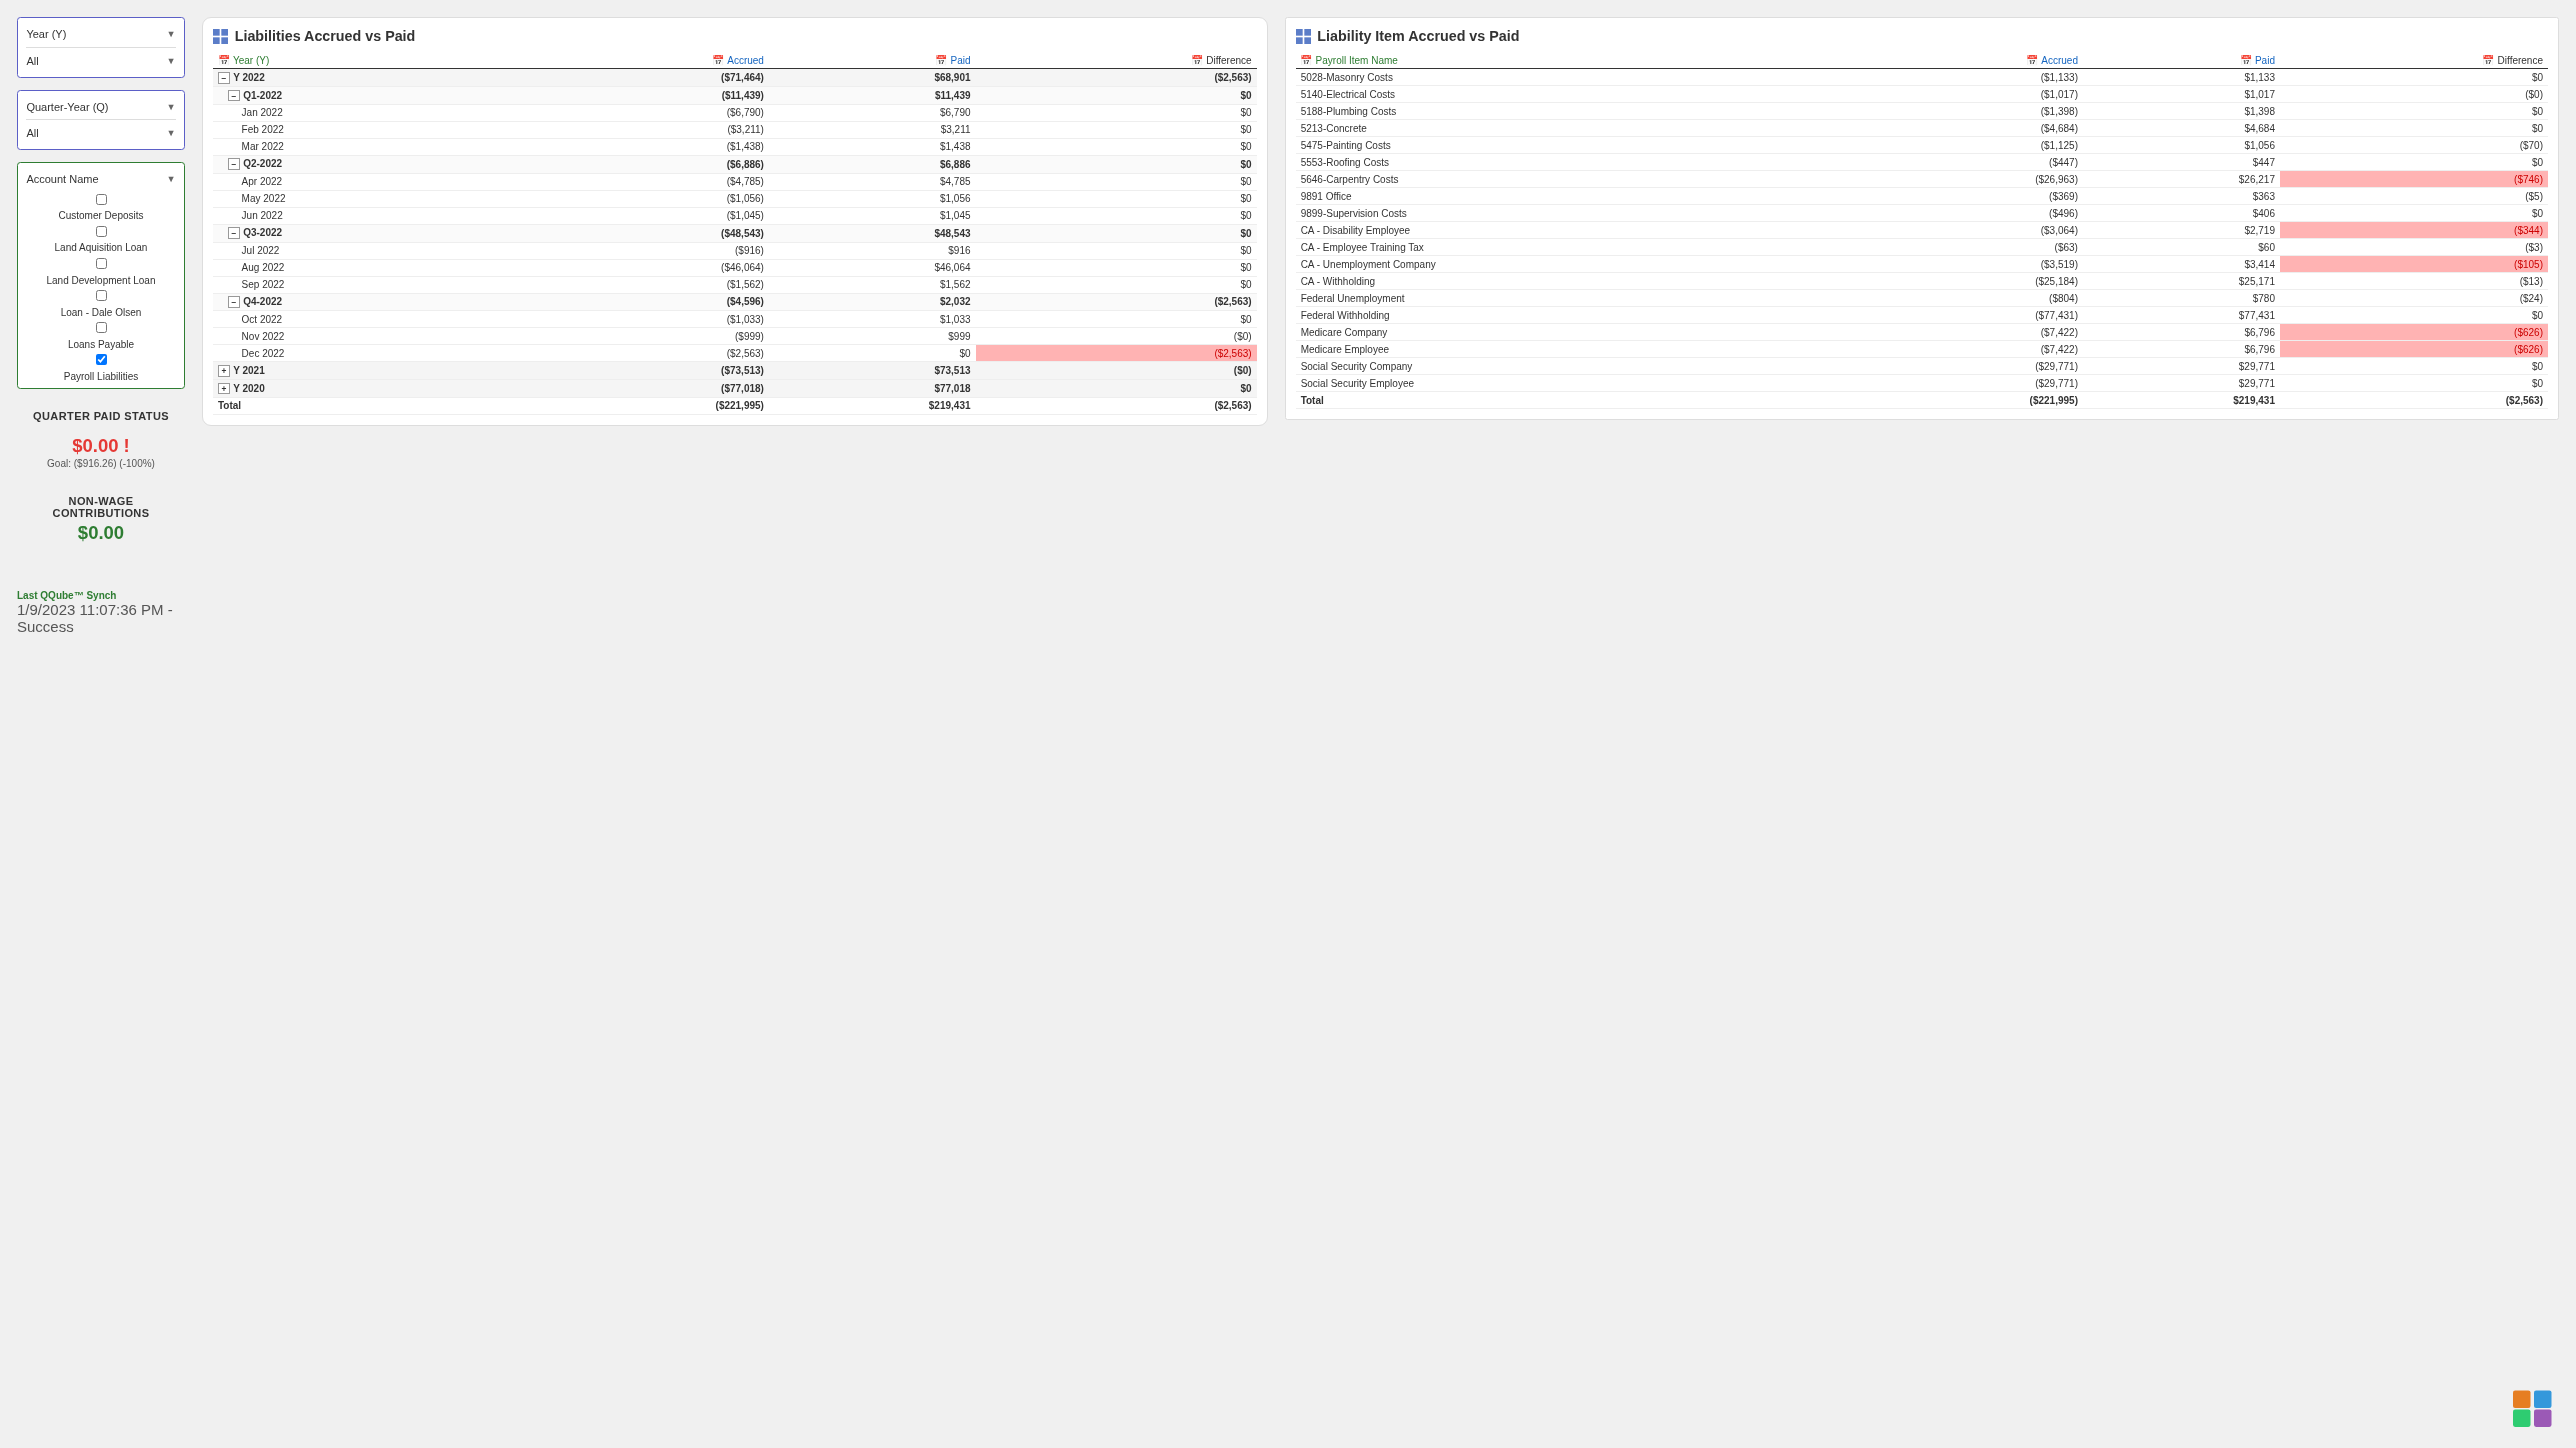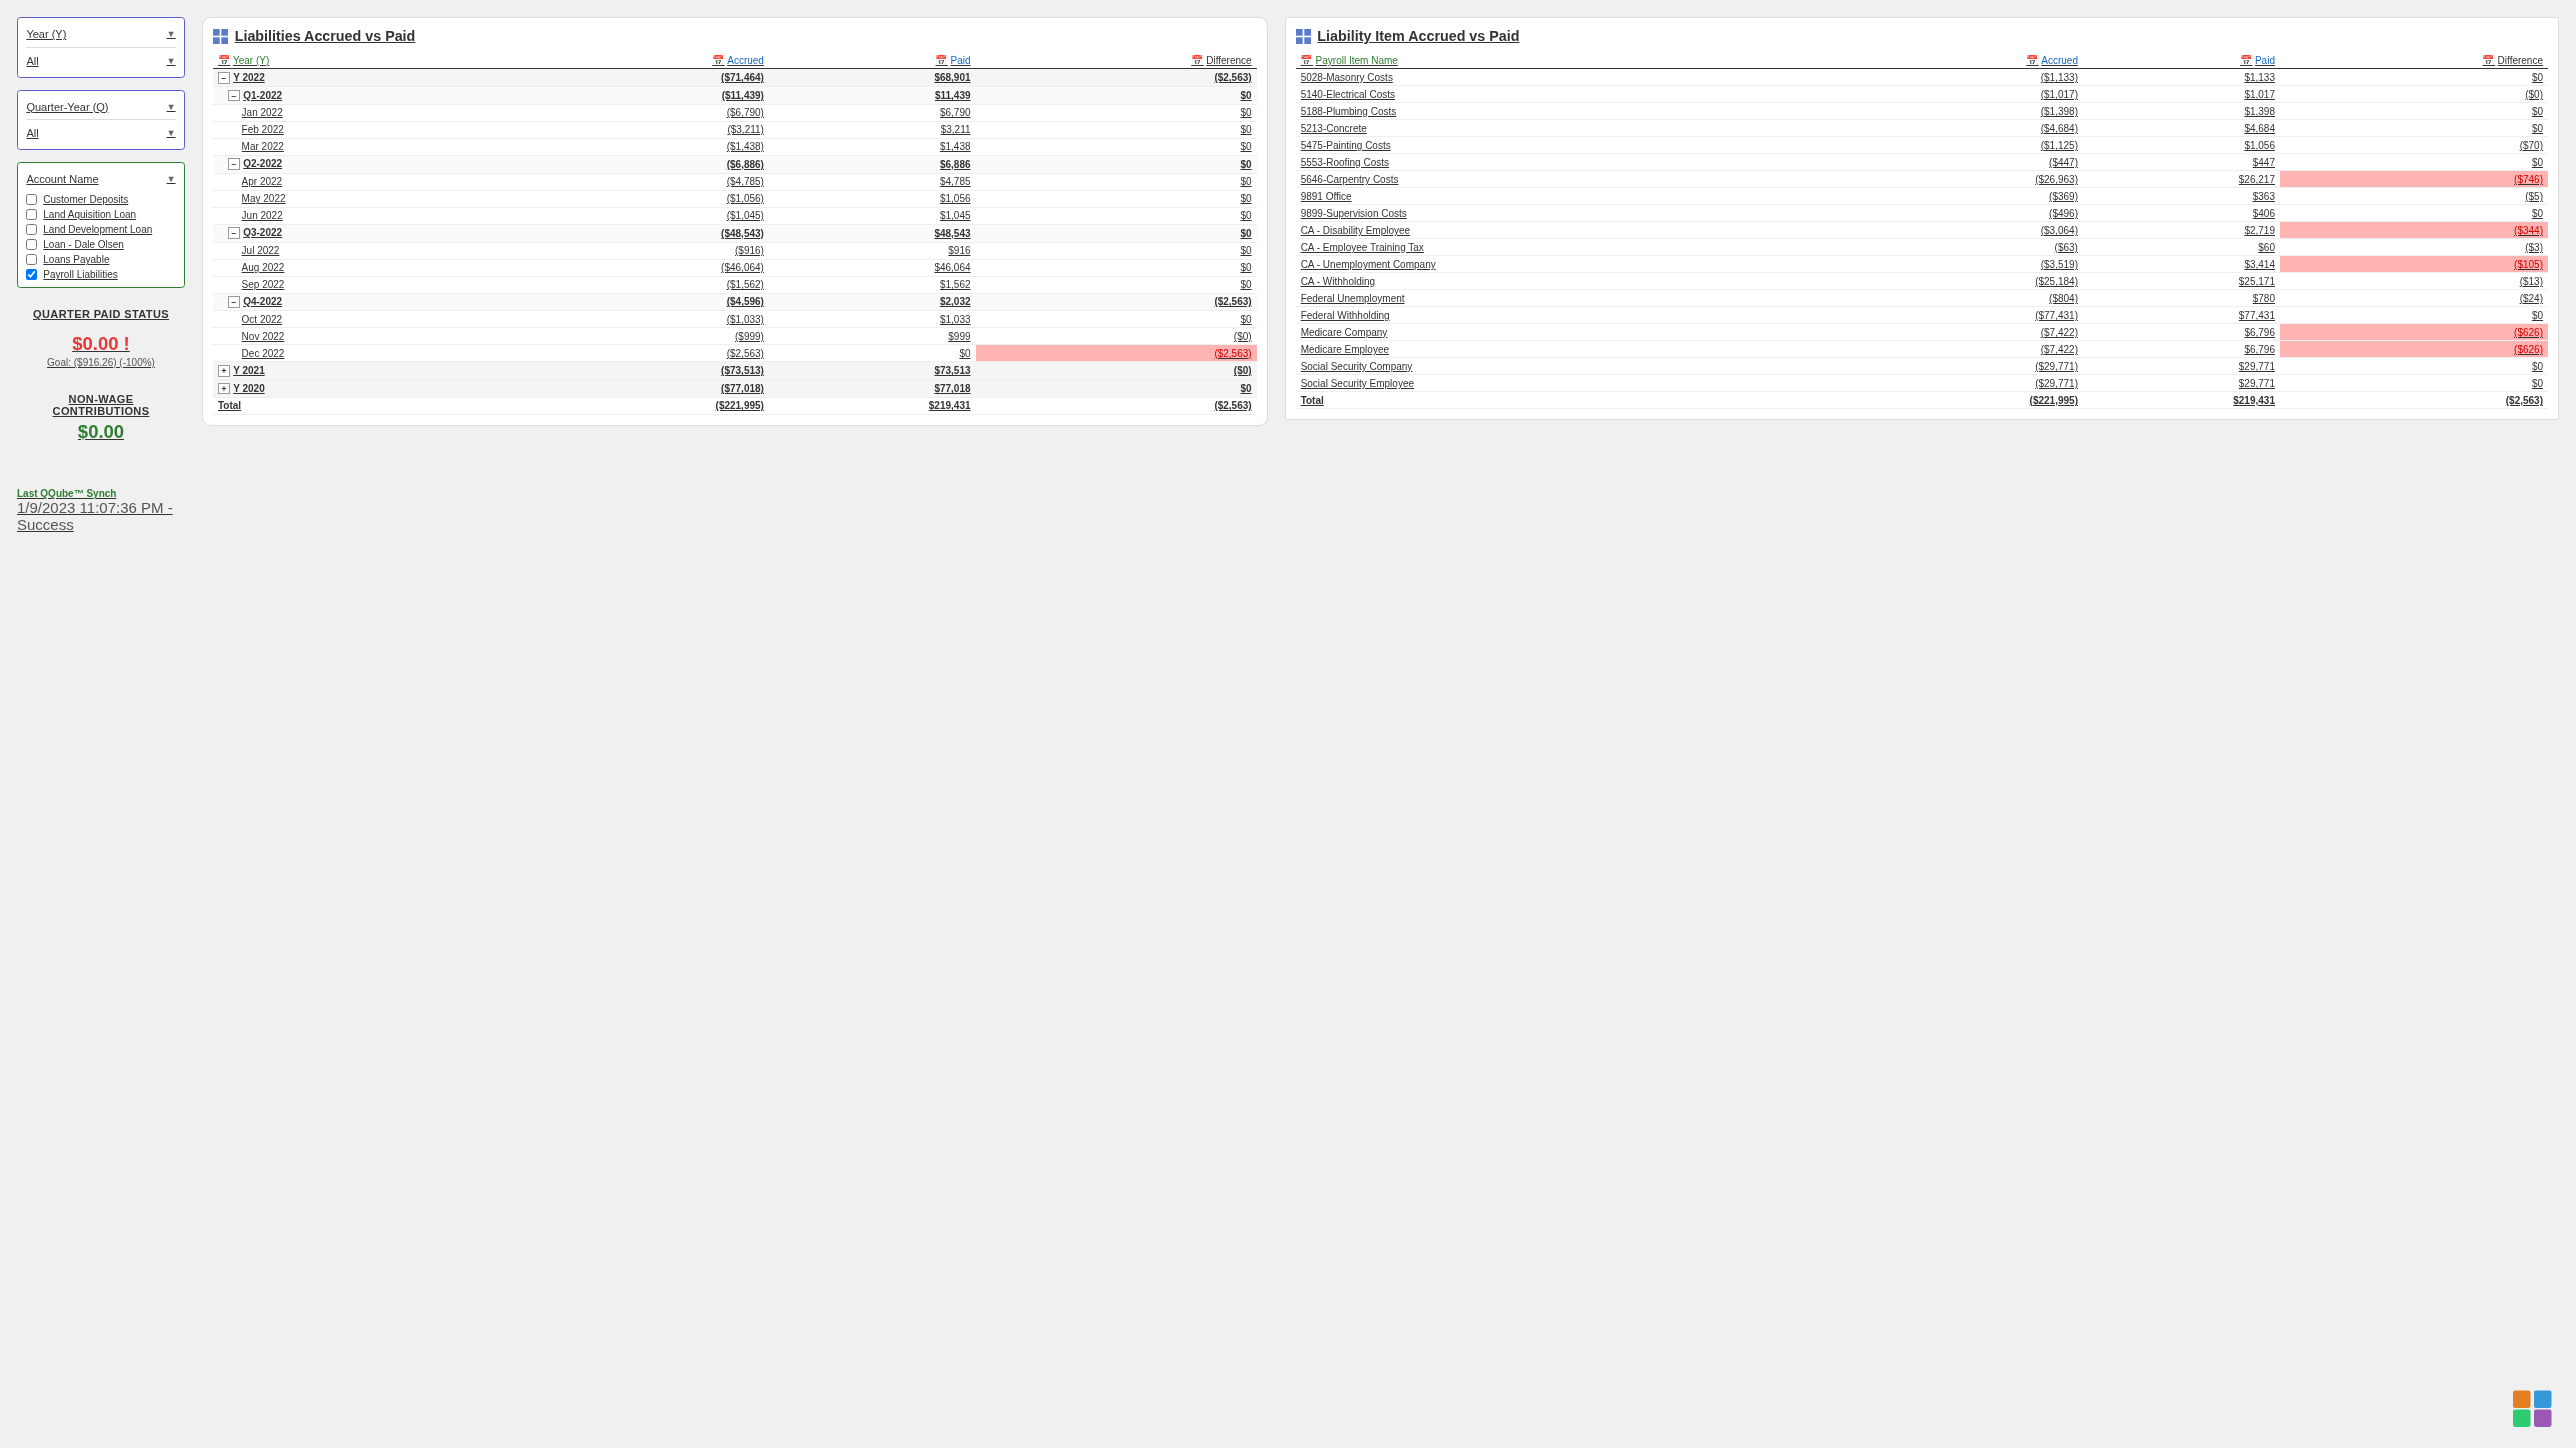--- a/index.html
+++ b/index.html
@@ -8,21 +8,20 @@
       background: #f0f0f0;
       font-size: 11px;
       color: #333;
       min-height: 100vh;
       padding: 17px;
     }
     .main-layout {
       display: flex;
       gap: 17px;
       align-items: flex-start;
-      text-decoration: underline;
     }
     
     .left-panel {
       width: 168px;
       flex-shrink: 0;
       display: flex;
       flex-direction: column;
       gap: 11.8px;
     }
     .filter-box {
@@ -58,20 +57,21 @@
       display: flex;
       flex-direction: column;
       gap: 4.2px;
       padding-top: 5px;
     }
     .account-item {
       display: flex;
       align-items: center;
       gap: 5.9px;
       font-size: 10px;
+      flex-direction: column;
     }
     .account-item input[type="checkbox"] {
       width: 11px;
       height: 11px;
     }
     .status-section {
       text-align: center;
       margin-top: 8.4px;
     }
     .status-title {

